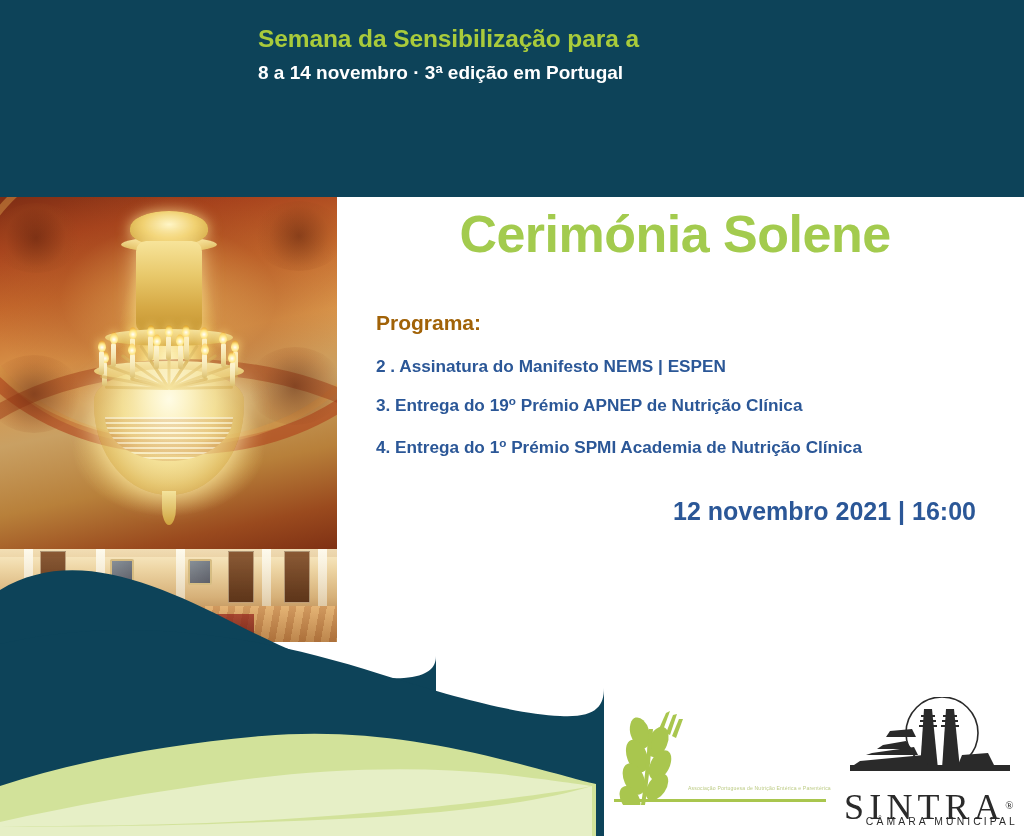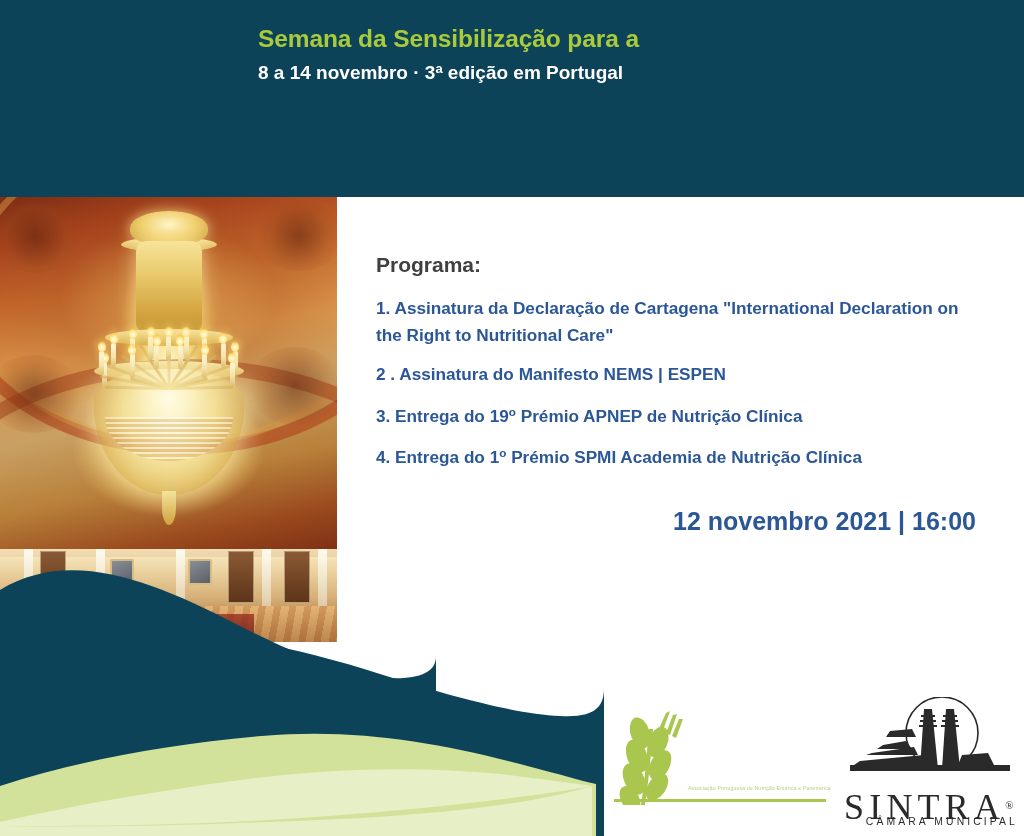--- a/index.html
+++ b/index.html
@@ -304,21 +304,21 @@
     line-height: 1.2;
     white-space: nowrap;
   }
   .event-subtitle sup {
     font-size: 0.66em;
     vertical-align: 0.5em;
   }
 
   .programa-label {
     margin: 48px 0 0 16px;
-    color: #404040;
+    color: #a16207;
     font-size: 21px;
     font-weight: bold;
     text-align: left;
   }
   .programa-list {
     margin: 18px 0 0 16px;
     padding: 0;
     list-style: none;
   }
   .programa-list li {
@@ -542,26 +542,26 @@
 
     <path fill="#E6EFC6" d="M0,392 C70,376 150,362 240,350 C330,338 420,336 500,344
              C552,350 578,354 592,356 C540,366 420,380 300,388
              C200,395 90,396 0,396 Z"></path>
     <path fill="#E6EFC6" d="M0,396 C110,398 240,394 360,388 C460,382 540,372 592,356
              L592,406 L0,406 Z"></path>
   </svg>
 
   <div class="content">
 
+    <h1 class="event-title">Cerimónia Solene</h1>
 
 
     <div class="programa-label">Programa:</div>
 
     <ul class="programa-list">
-      <li>1. Assinatura da Declaração de Cartagena "International Declaration on the Right to Nutritional Care"</li>
       <li>2 . Assinatura do Manifesto NEMS | ESPEN</li>
       <li><span>3. Entrega do 19</span><sup>o</sup><span> Prémio APNEP de Nutrição Clínica</span></li>
       <li><span>4. Entrega do 1</span><sup>o</sup><span> Prémio SPMI Academia de Nutrição Clínica</span></li>
     </ul>
 
     <div class="event-datetime">12 novembro 2021 | 16:00</div>
 
   </div>
 
   <div class="logo-strip">

